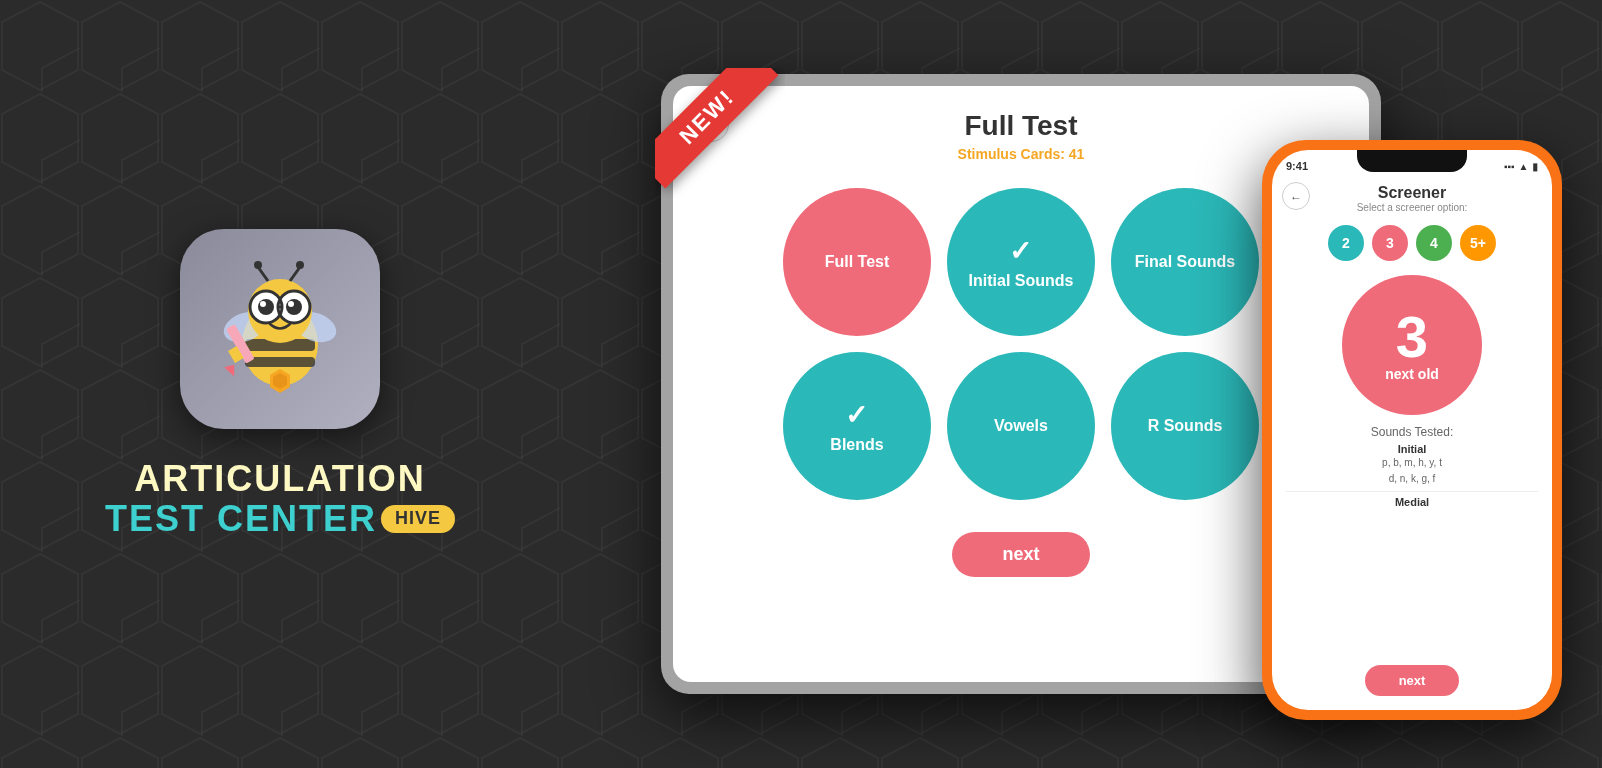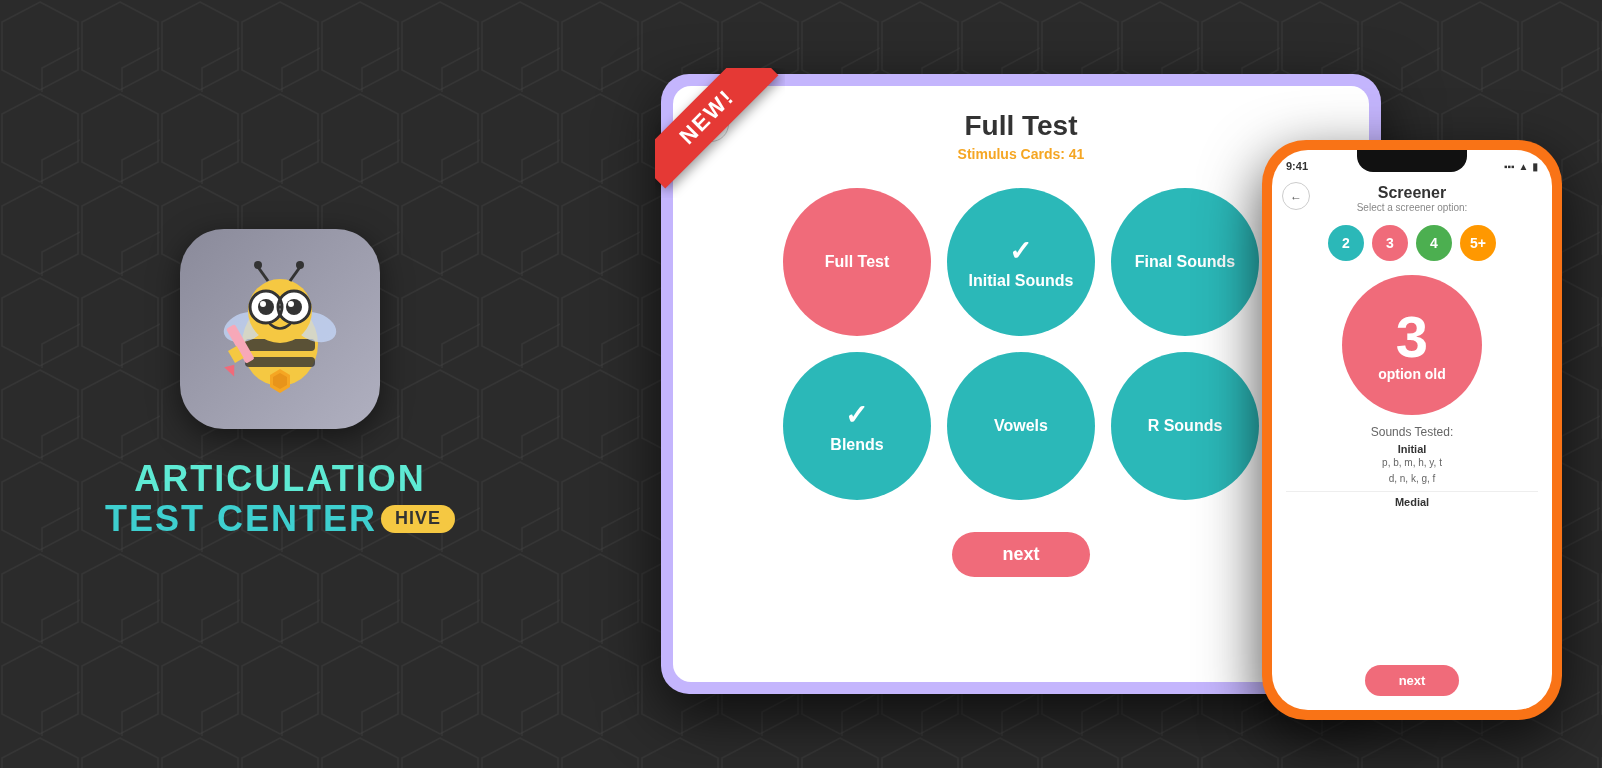--- a/index.html
+++ b/index.html
@@ -59,21 +59,21 @@
       align-items: center;
       justify-content: center;
       margin-bottom: 30px;
       position: relative;
       box-shadow: 0 8px 30px rgba(0,0,0,0.5);
     }
 
     .app-title-line1 {
       font-size: 36px;
       font-weight: 900;
-      color: #5eead4;
+      color: #fef9c3;
       letter-spacing: 2px;
       text-align: right;
       text-transform: uppercase;
       line-height: 1.1;
     }
 
     .app-title-line2 {
       font-size: 36px;
       font-weight: 900;
       color: #3ecfcf;
@@ -117,21 +117,21 @@
       display: flex;
       align-items: center;
       justify-content: center;
       position: relative;
       height: 700px;
     }
 
     .tablet-device {
       width: 720px;
       height: 620px;
-      background: #c4b5fd;
+      background: #a3a3a3;
       border-radius: 28px;
       padding: 12px;
       box-shadow: 0 20px 60px rgba(0,0,0,0.7);
       position: relative;
       z-index: 2;
     }
 
     .tablet-screen {
       width: 100%;
       height: 100%;
@@ -612,21 +612,21 @@
           <div class="age-btn green">
             <span>4</span>
           </div>
           <div class="age-btn orange">
             <span>5+</span>
           </div>
         </div>
 
         <div class="age-display">
           <span class="age-number">3</span>
-          <span class="age-text">option old</span>
+          <span class="age-text">next old</span>
         </div>
 
         <div class="sounds-section">
           <div class="sounds-tested-label">Sounds Tested:</div>
           <div class="sounds-category">Initial</div>
           <div class="sounds-list">p, b, m, h, y, t</div>
           <div class="sounds-list">d, n, k, g, f</div>
           <div class="sounds-divider"></div>
           <div class="sounds-category">Medial</div>
         </div>

